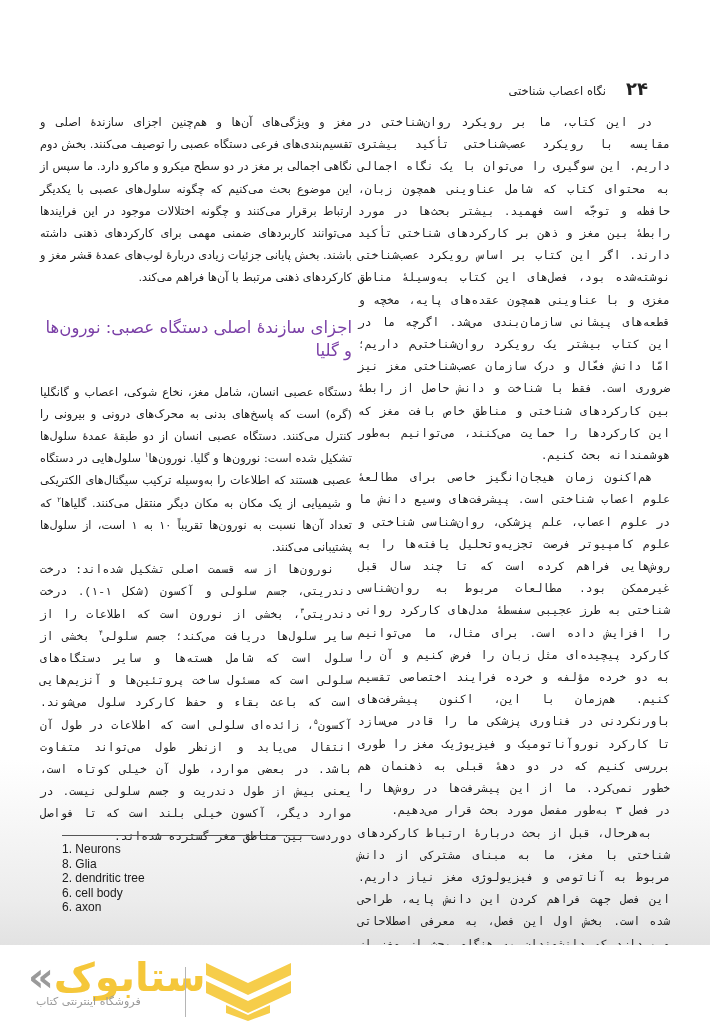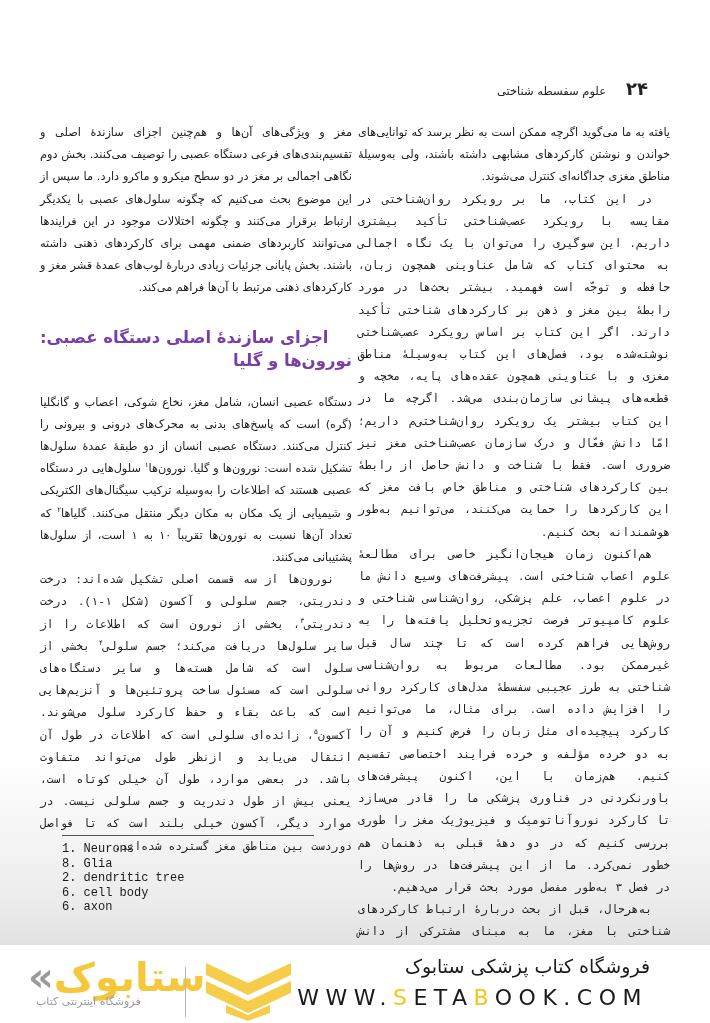--- a/index.html
+++ b/index.html
@@ -13,43 +13,43 @@
   }
 
   .running-head {
     position: absolute; top: 78px; right: 62px;
     direction: rtl; display: flex; align-items: baseline; gap: 20px;
     font-size: 11.5px; color: #222;
   }
   .running-head .pg { font-weight: bold; font-size: 18px; }
 
   .col {
-    position: absolute; top: 122px; width: 312px;
+    position: absolute; top: 112px; width: 312px;
     direction: rtl; text-align: justify; text-align-last: right;
     font-size: 11.3px; line-height: 22.2px; color: #1c1c1c;
   }
   .col-right { right: 40px; }
   .col-left { left: 40px; }
 
   .col p { margin: 0; }
   .col p.indent { text-indent: 18px; font-family: Liberation Mono, monospace; }
 
   .section-heading {
-    color: #7a3fa6; font-size: 16.5px; font-weight: bold; line-height: 23px;
-    margin-top: 26px; margin-bottom: 20px; text-align: left; text-align-last: right;
+    color: #7a3fa6; font-size: 16.5px; font-weight: normal; line-height: 23px;
+    margin-top: 26px; margin-bottom: 20px; text-align: right; text-align-last: right;
   }
 
   sup { font-size: 7px; line-height: 0; vertical-align: super; }
 
   .footnote-rule {
     position: absolute; left: 62px; top: 835px; width: 252px; height: 1px; background: #555;
   }
   .footnotes {
     position: absolute; left: 62px; top: 842px; direction: ltr;
-    font-family: Liberation Mono, monospace; font-size: 12px; line-height: 14.6px; color: #1a1a1a;
+    font-family: Liberation Sans, sans-serif; font-size: 12px; line-height: 14.6px; color: #1a1a1a;
     list-style: none;
   }
 
   .banner {
     position: absolute; left: 0; top: 945px; width: 710px; height: 78px; background: #ffffff;
   }
   .logo {
     position: absolute; left: 28px; top: 12px; width: 260px; height: 58px;
   }
   .logo-word {
@@ -77,25 +77,24 @@
   }
   .store-url .hl { color: #f5c518; }
 </style>
 </head>
 <body>
 
 <div class="page">
 
   <div class="running-head">
     <span class="pg">۲۴</span>
-    <span>علوم سفسطه شناختی</span>
+    <span>نگاه اعصاب شناختی</span>
   </div>
 
   <div class="col col-right">
-    <p>یافته به ما می‌گوید اگرچه ممکن است به نظر برسد که توانایی‌های خواندن و نوشتن کارکردهای مشابهی داشته باشند، ولی به‌وسیلهٔ مناطق مغزی جداگانه‌ای کنترل می‌شوند.</p>
     <p class="indent">در این کتاب، ما بر رویکرد روان‌شناختی در مقایسه با رویکرد عصب‌شناختی تأکید بیشتری داریم. این سوگیری را می‌توان با یک نگاه اجمالی به محتوای کتاب که شامل عناوینی همچون زبان، حافظه و توجّه است فهمید. بیشتر بحث‌ها در مورد رابطهٔ بین مغز و ذهن بر کارکردهای شناختی تأکید دارند. اگر این کتاب بر اساس رویکرد عصب‌شناختی نوشته‌شده بود، فصل‌های این کتاب به‌وسیلهٔ مناطق مغزی و با عناوینی همچون عقده‌های پایه، مخچه و قطعه‌های پیشانی سازمان‌بندی می‌شد. اگرچه ما در این کتاب بیشتر یک رویکرد روان‌شناختی‌م داریم؛ امّا دانش فعّال و درک سازمان عصب‌شناختی مغز نیز ضروری است. فقط با شناخت و دانش حاصل از رابطهٔ بین کارکردهای شناختی و مناطق خاص بافت مغز که این کارکردها را حمایت می‌کنند، می‌توانیم به‌طور هوشمندانه بحث کنیم.</p>
     <p class="indent">هم‌اکنون زمان هیجان‌انگیز خاصی برای مطالعهٔ علوم اعصاب شناختی است. پیشرفت‌های وسیع دانش ما در علوم اعصاب، علم پزشکی، روان‌شناسی شناختی و علوم کامپیوتر فرصت تجزیه‌وتحلیل یافته‌ها را به روش‌هایی فراهم کرده است که تا چند سال قبل غیرممکن بود. مطالعات مربوط به روان‌شناسی شناختی به طرز عجیبی سفسطهٔ مدل‌های کارکرد روانی را افزایش داده است. برای مثال، ما می‌توانیم کارکرد پیچیده‌ای مثل زبان را فرض کنیم و آن را به دو خرده مؤلفه و خرده فرایند اختصاصی تقسیم کنیم. هم‌زمان با این، اکنون پیشرفت‌های باورنکردنی در فناوری پزشکی ما را قادر می‌سازد تا کارکرد نوروآناتومیک و فیزیوژیک مغز را طوری بررسی کنیم که در دو دههٔ قبلی به ذهنمان هم خطور نمی‌کرد. ما از این پیشرفت‌ها در روش‌ها را در فصل ۳ به‌طور مفصل مورد بحث قرار می‌دهیم.</p>
     <p class="indent">به‌هرحال، قبل از بحث دربارهٔ ارتباط کارکردهای شناختی با مغز، ما به مبنای مشترکی از دانش مربوط به آناتومی و فیزیولوژی مغز نیاز داریم. این فصل جهت فراهم کردن این دانش پایه، طراحی شده است. بخش اول این فصل، به معرفی اصطلاحاتی می‌پردازد که دانشمندان به هنگام بحث از مغز از آن‌ها استفاده می‌کنند- همان اصطلاحاتی که مکان ساختارهای</p>
   </div>
 
   <div class="col col-left">
     <p>مغز و ویژگی‌های آن‌ها و هم‌چنین اجزای سازندهٔ اصلی و تقسیم‌بندی‌های فرعی دستگاه عصبی را توصیف می‌کنند. بخش دوم نگاهی اجمالی بر مغز در دو سطح میکرو و ماکرو دارد. ما سپس از این موضوع بحث می‌کنیم که چگونه سلول‌های عصبی با یکدیگر ارتباط برقرار می‌کنند و چگونه اختلالات موجود در این فرایندها می‌توانند کاربردهای ضمنی مهمی برای کارکردهای ذهنی داشته باشند. بخش پایانی جزئیات زیادی دربارهٔ لوب‌های عمدهٔ قشر مغز و کارکردهای ذهنی مرتبط با آن‌ها فراهم می‌کند.</p>
     <h2 class="section-heading">اجزای سازندهٔ اصلی دستگاه عصبی: نورون‌ها و گلیا</h2>
     <p><span>دستگاه عصبی انسان، شامل مغز، نخاع شوکی، اعصاب و گانگلیا (گره) است که پاسخ‌های بدنی به محرک‌های درونی و بیرونی را کنترل می‌کنند. دستگاه عصبی انسان از دو طبقهٔ عمدهٔ سلول‌ها تشکیل شده است: نورون‌ها و گلیا. نورون‌ها</span><sup>۱</sup><span> سلول‌هایی در دستگاه عصبی هستند که اطلاعات را به‌وسیله ترکیب سیگنال‌های الکتریکی و شیمیایی از یک مکان به مکان دیگر منتقل می‌کنند. گلیاها</span><sup>۲</sup><span> که تعداد آن‌ها نسبت به نورون‌ها تقریباً ۱۰ به ۱ است، از سلول‌ها پشتیبانی می‌کنند.</span></p>
     <p class="indent"><span>نورون‌ها از سه قسمت اصلی تشکیل شده‌اند: درخت دندریتی، جسم سلولی و آکسون (شکل ۱-۱). درخت دندریتی</span><sup>۳</sup><span>، بخشی از نورون است که اطلاعات را از سایر سلول‌ها دریافت می‌کند؛ جسم سلولی</span><sup>۴</sup><span> بخشی از سلول است که شامل هسته‌ها و سایر دستگاه‌های سلولی است که مسئول ساخت پروتئین‌ها و آنزیم‌هایی است که باعث بقاء و حفظ کارکرد سلول می‌شوند. آکسون</span><sup>۵</sup><span>، زائده‌ای سلولی است که اطلاعات در طول آن انتقال می‌یابد و ازنظر طول می‌تواند متفاوت باشد. در بعضی موارد، طول آن خیلی کوتاه است، یعنی بیش از طول دندریت و جسم سلولی نیست. در موارد دیگر، آکسون خیلی بلند است که تا فواصل دوردست بین مناطق مغز گسترده شده‌اند.</span></p>
@@ -118,15 +117,13 @@
     </div>
     <div class="logo-sub">فروشگاه اینترنتی کتاب</div>
     <div class="logo-divider"></div>
     <svg class="logo-mark" viewBox="0 0 85 60">
       <polygon points="0,2 42,22 85,2 85,14 42,34 0,14" fill="#f6cd4a"></polygon>
       <polygon points="0,20 42,40 85,20 85,32 42,52 0,32" fill="#f6cd4a"></polygon>
       <polygon points="20,44 42,54 64,44 64,52 42,60 20,52" fill="#f6cd4a"></polygon>
     </svg>
   </div>
 
-  <div class="store-title">فروشگاه کتاب پزشکی ستابوک</div>
-  <div class="store-url"><span>WWW.</span><span class="hl">S</span><span>ETA</span><span class="hl">B</span><span>OOK.COM</span></div>
 </div>
 
 </body></html>

